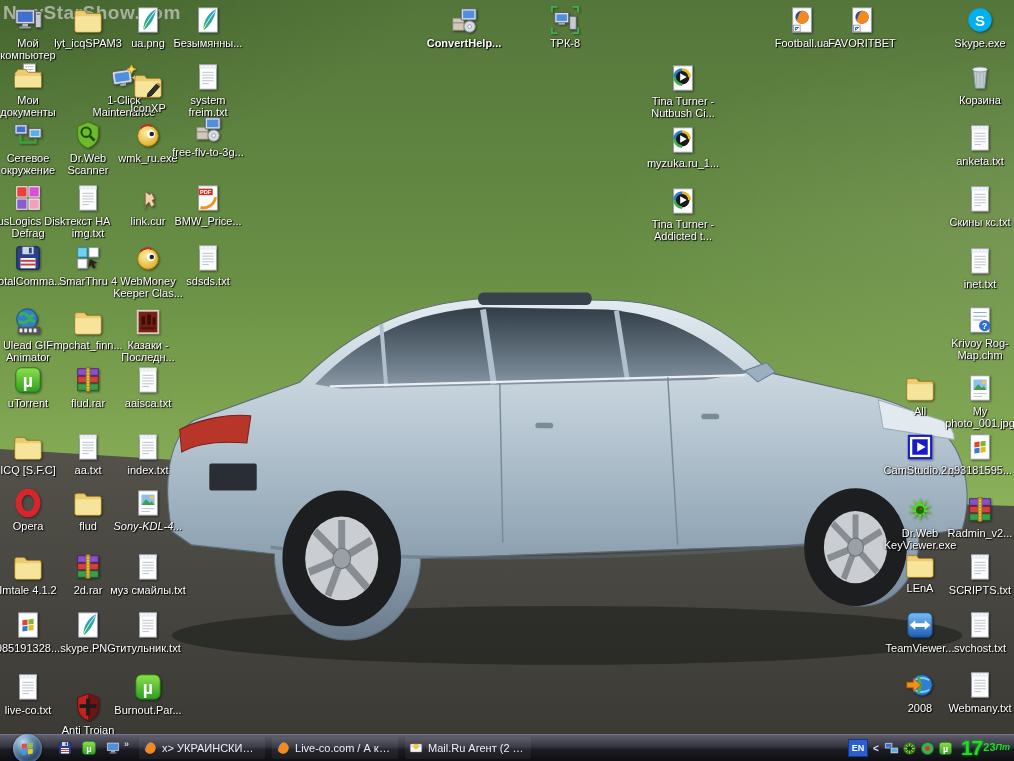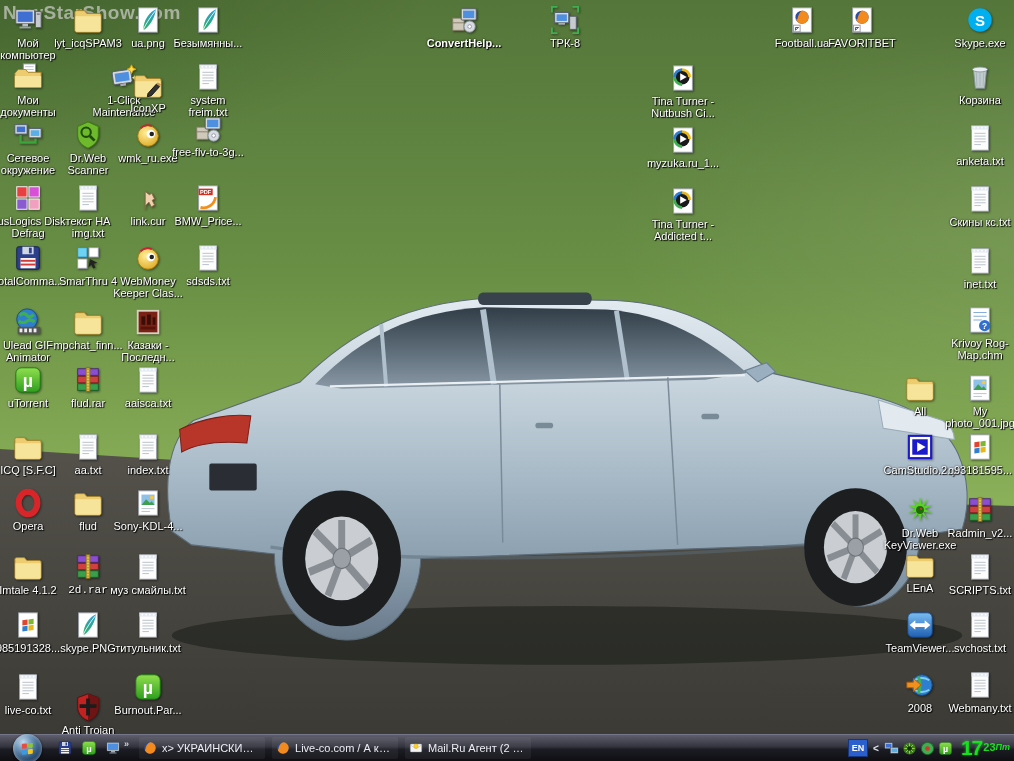--- a/index.html
+++ b/index.html
@@ -521,21 +521,21 @@
           <use href="#i-notepad"></use>
         </svg>
     <div class="dicon-lbl">aa.txt</div>
   </div>
       <div class="dicon" style="left: 50px; top: 488px;">
     <svg class="dicon-img" viewBox="0 0 32 32">
           <use href="#i-folder"></use>
         </svg>
     <div class="dicon-lbl">flud</div>
   </div>
-      <div class="dicon" style="left: 50px; top: 552px; font-family: Liberation Mono, monospace;">
+      <div class="dicon" style="left: 50px; top: 552px;">
     <svg class="dicon-img" viewBox="0 0 32 32">
           <use href="#i-rar"></use>
         </svg>
     <div class="dicon-lbl">2d.rar</div>
   </div>
       <div class="dicon" style="left: 50px; top: 610px;">
     <svg class="dicon-img" viewBox="0 0 32 32">
           <use href="#i-feather"></use>
         </svg>
     <div class="dicon-lbl">skype.PNG</div>
@@ -587,21 +587,21 @@
           <use href="#i-notepad"></use>
         </svg>
     <div class="dicon-lbl">aaisca.txt</div>
   </div>
       <div class="dicon" style="left: 110px; top: 432px;">
     <svg class="dicon-img" viewBox="0 0 32 32">
           <use href="#i-notepad"></use>
         </svg>
     <div class="dicon-lbl">index.txt</div>
   </div>
-      <div class="dicon" style="left: 110px; top: 488px;">
+      <div class="dicon" style="left: 110px; top: 488px; font-style: italic;">
     <svg class="dicon-img" viewBox="0 0 32 32">
           <use href="#i-imagefile"></use>
         </svg>
     <div class="dicon-lbl">Sony-KDL-4...</div>
   </div>
       <div class="dicon" style="left: 110px; top: 552px;">
     <svg class="dicon-img" viewBox="0 0 32 32">
           <use href="#i-notepad"></use>
         </svg>
     <div class="dicon-lbl">муз смайлы.txt</div>

